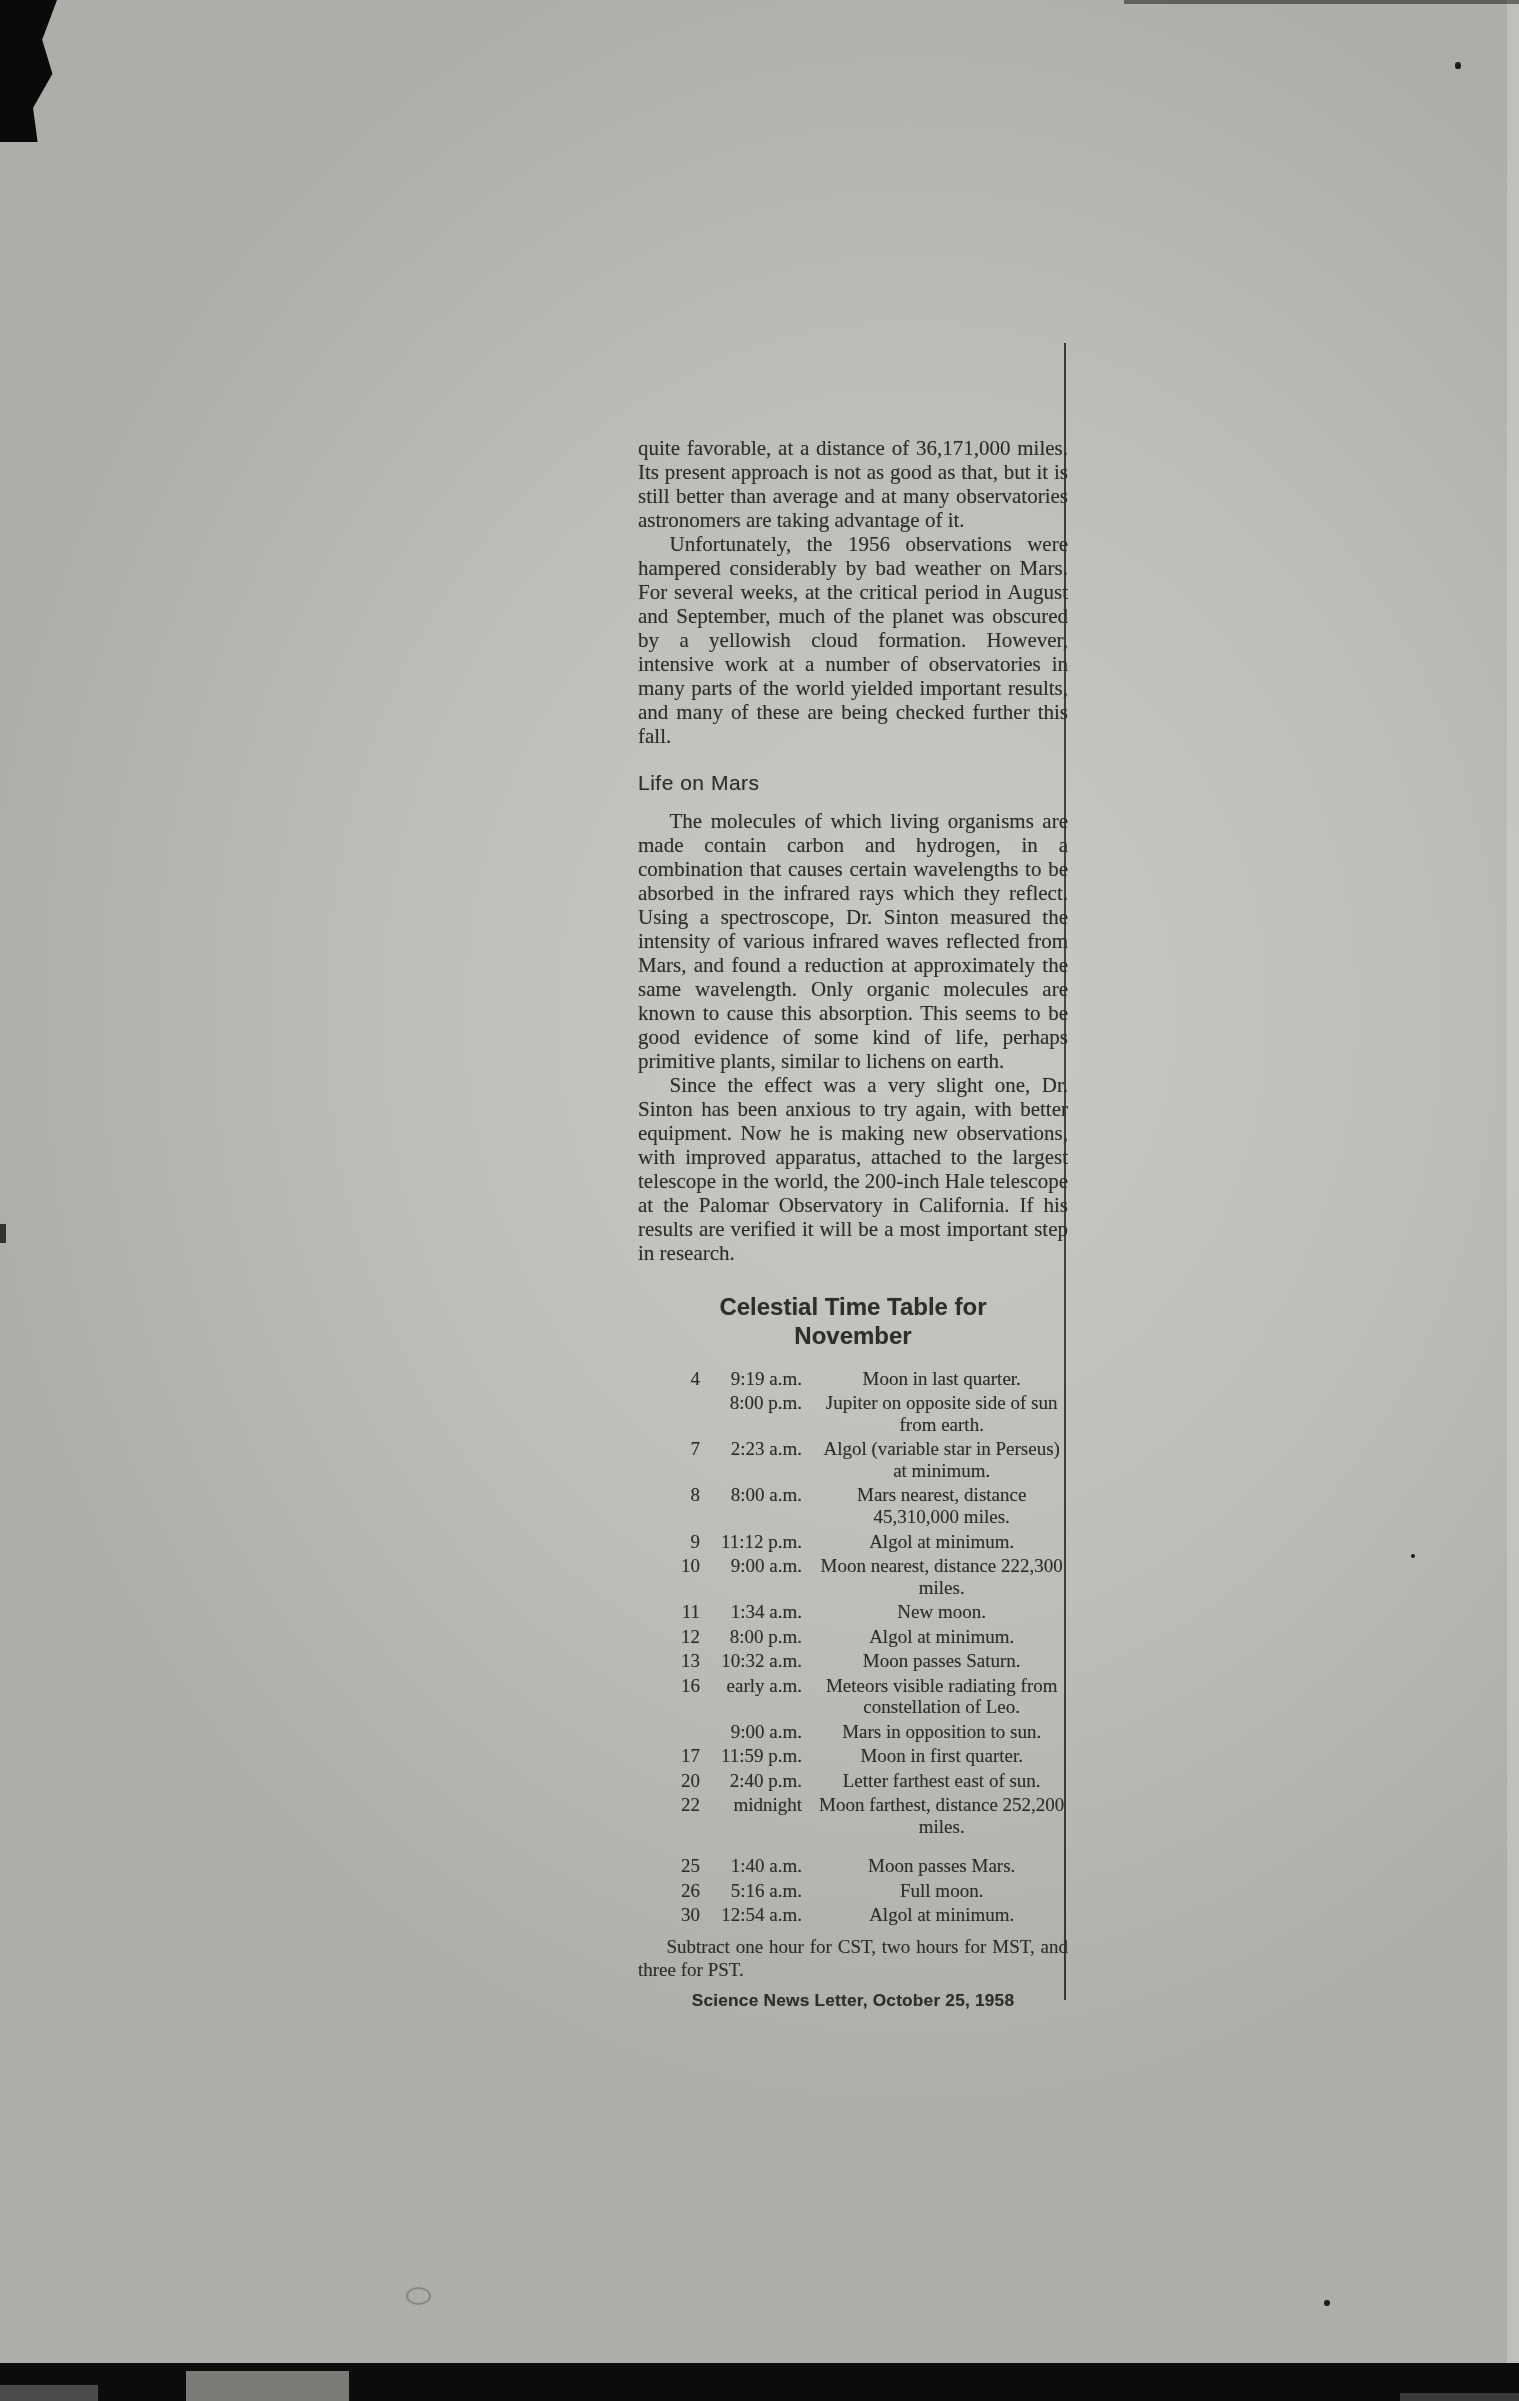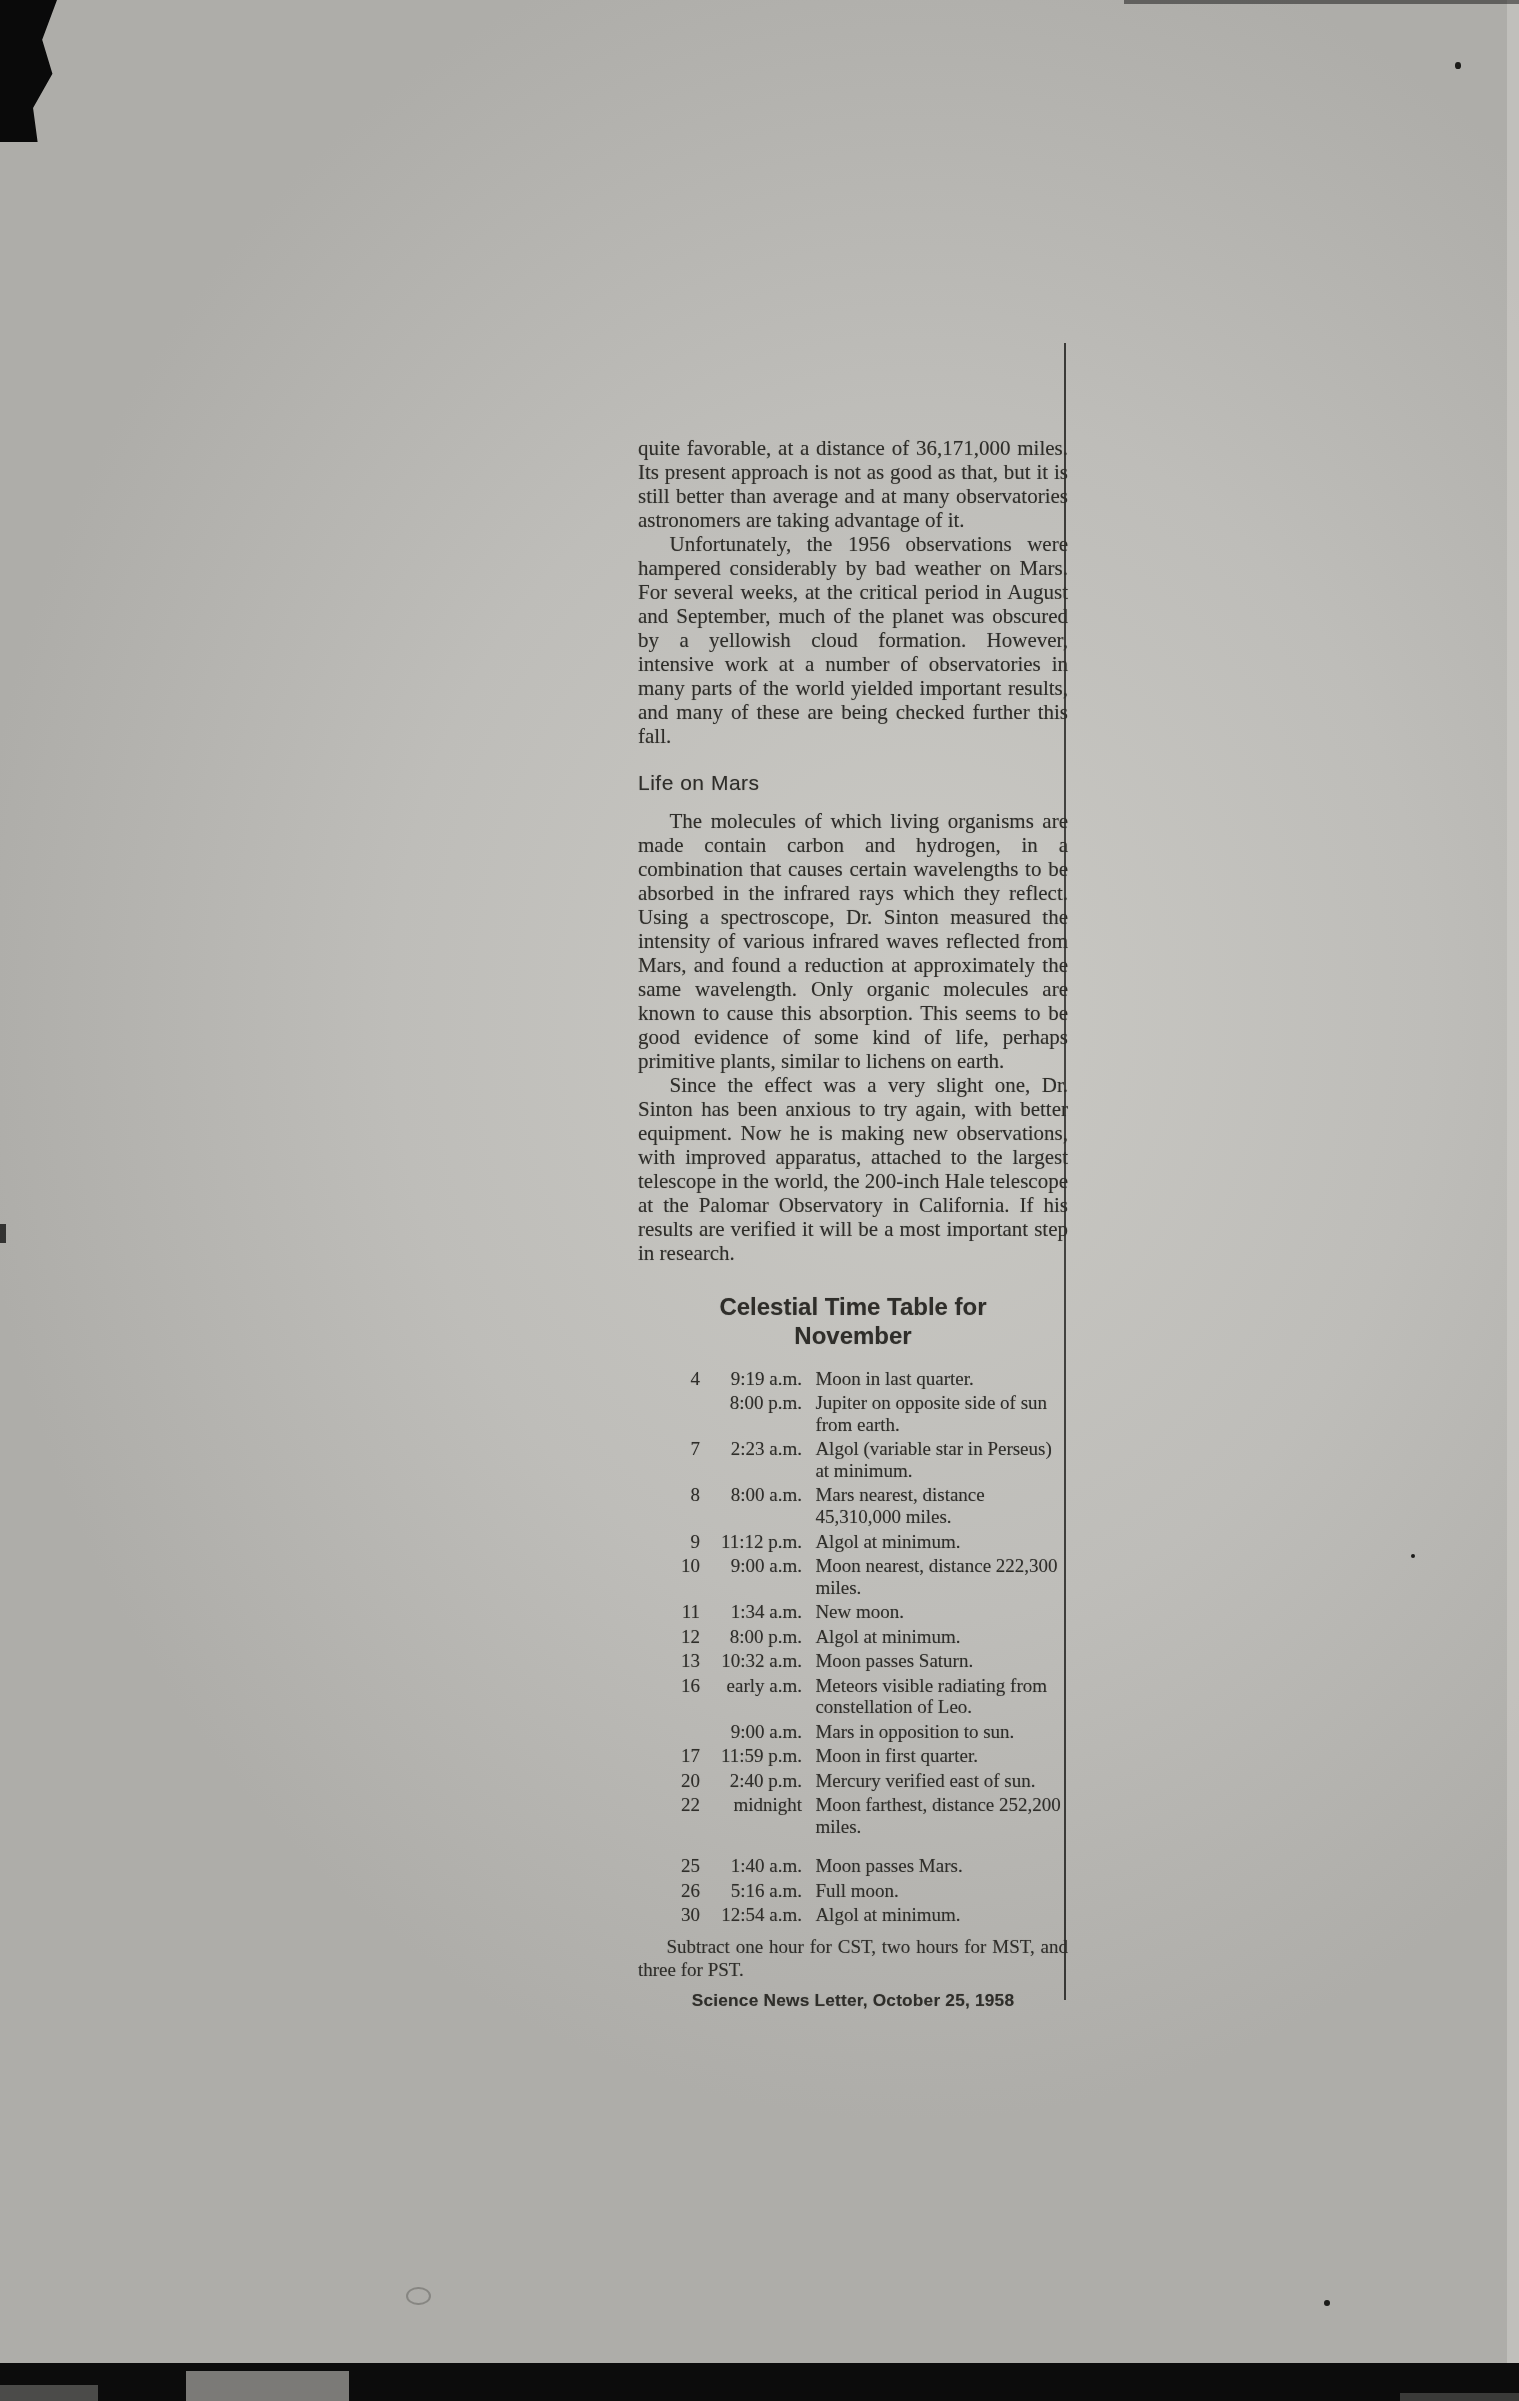--- a/index.html
+++ b/index.html
@@ -171,21 +171,21 @@
     text-align: right;
   }
   .tt-time {
     flex: none;
     width: 102px;
     text-align: right;
   }
   .tt-desc {
     flex: 1;
     margin-left: 13.4px;
-    text-align: left;
+    text-align: center;
   }
   .footnote {
     font-size: 19px;
     line-height: 22.6px;
     margin-top: 10.6px !important;
   }
   .credit {
     font-family: "Liberation Sans", sans-serif;
     font-weight: bold;
     font-size: 17.3px;
@@ -283,21 +283,21 @@
         <span class="tt-desc">Mars in opposition to sun.</span>
       </div>
       <div class="tt-row">
         <span class="tt-day">17</span>
         <span class="tt-time">11:59 p.m.</span>
         <span class="tt-desc">Moon in first quarter.</span>
       </div>
       <div class="tt-row">
         <span class="tt-day">20</span>
         <span class="tt-time">2:40 p.m.</span>
-        <span class="tt-desc">Mercury verified east of sun.</span>
+        <span class="tt-desc">Letter farthest east of sun.</span>
       </div>
       <div class="tt-row">
         <span class="tt-day">22</span>
         <span class="tt-time">midnight</span>
         <span class="tt-desc">Moon farthest, distance 252,200 miles.</span>
       </div>
       <div class="tt-row gap-above">
         <span class="tt-day">25</span>
         <span class="tt-time">1:40 a.m.</span>
         <span class="tt-desc">Moon passes Mars.</span>

